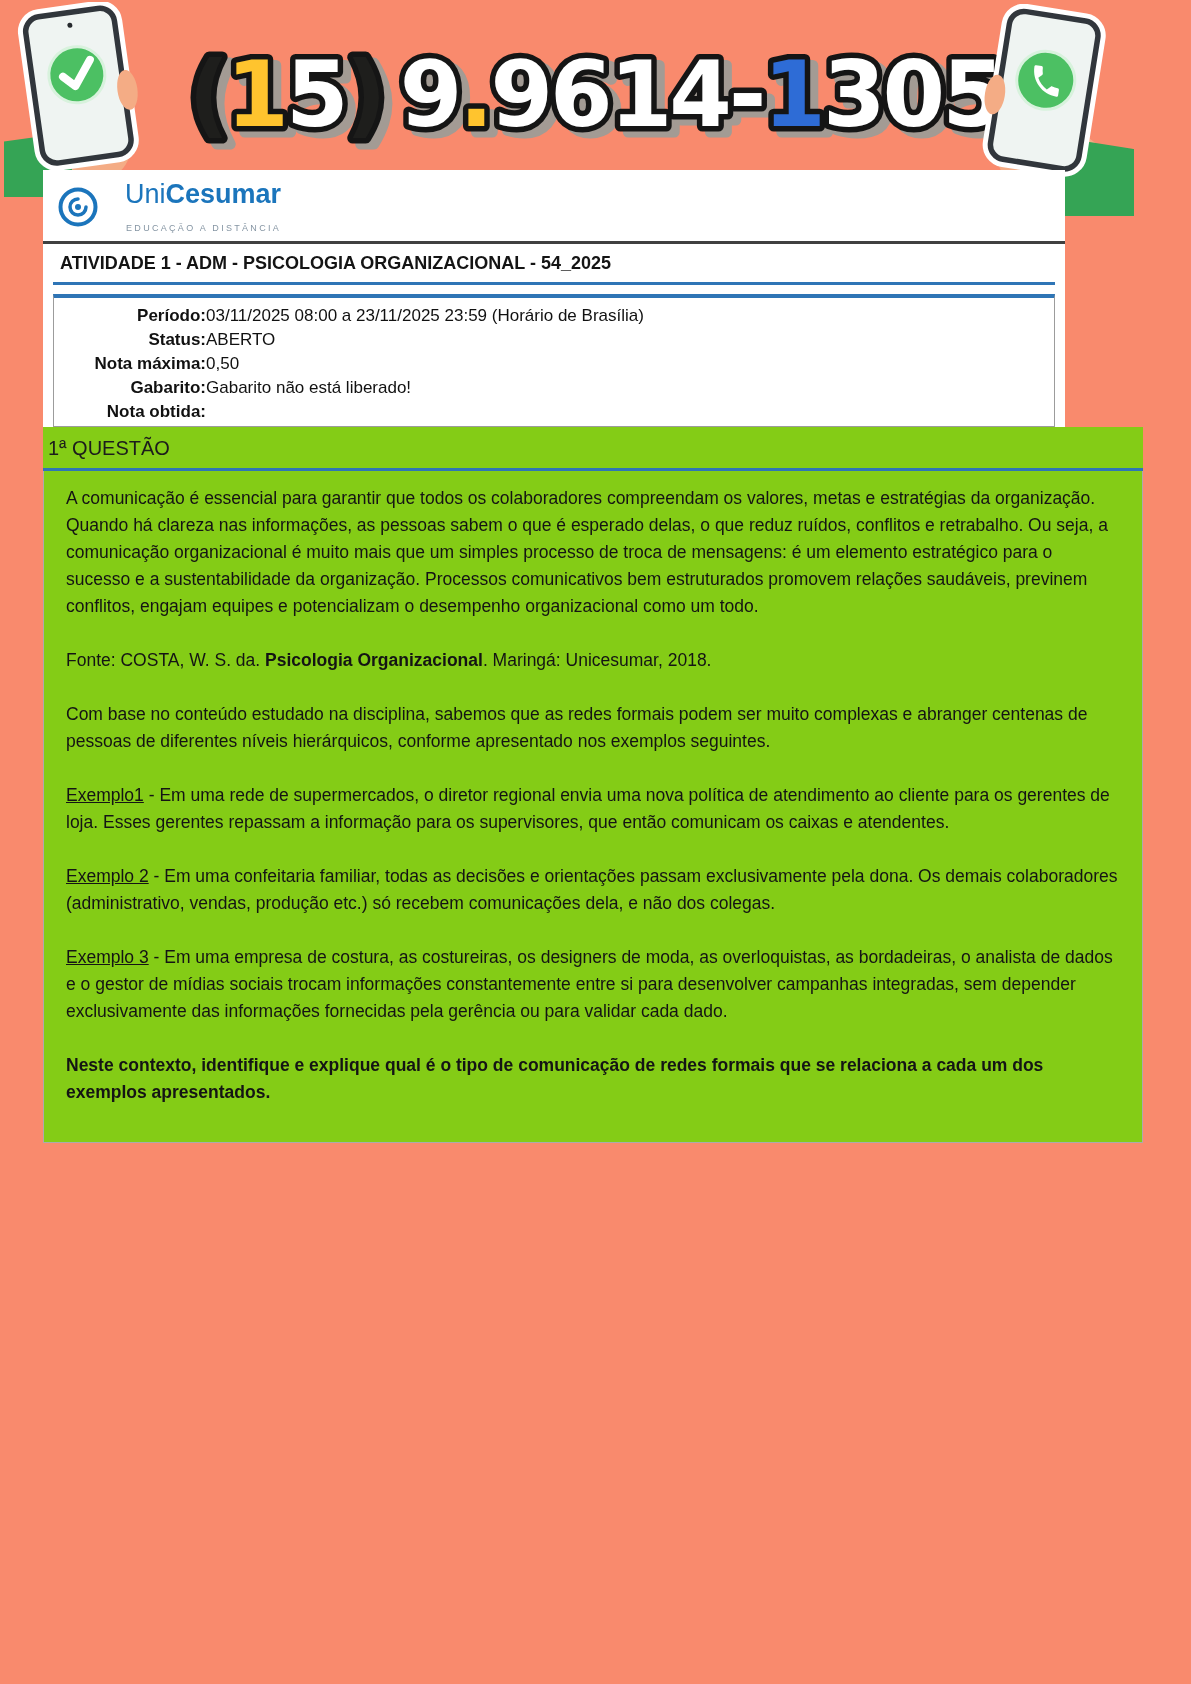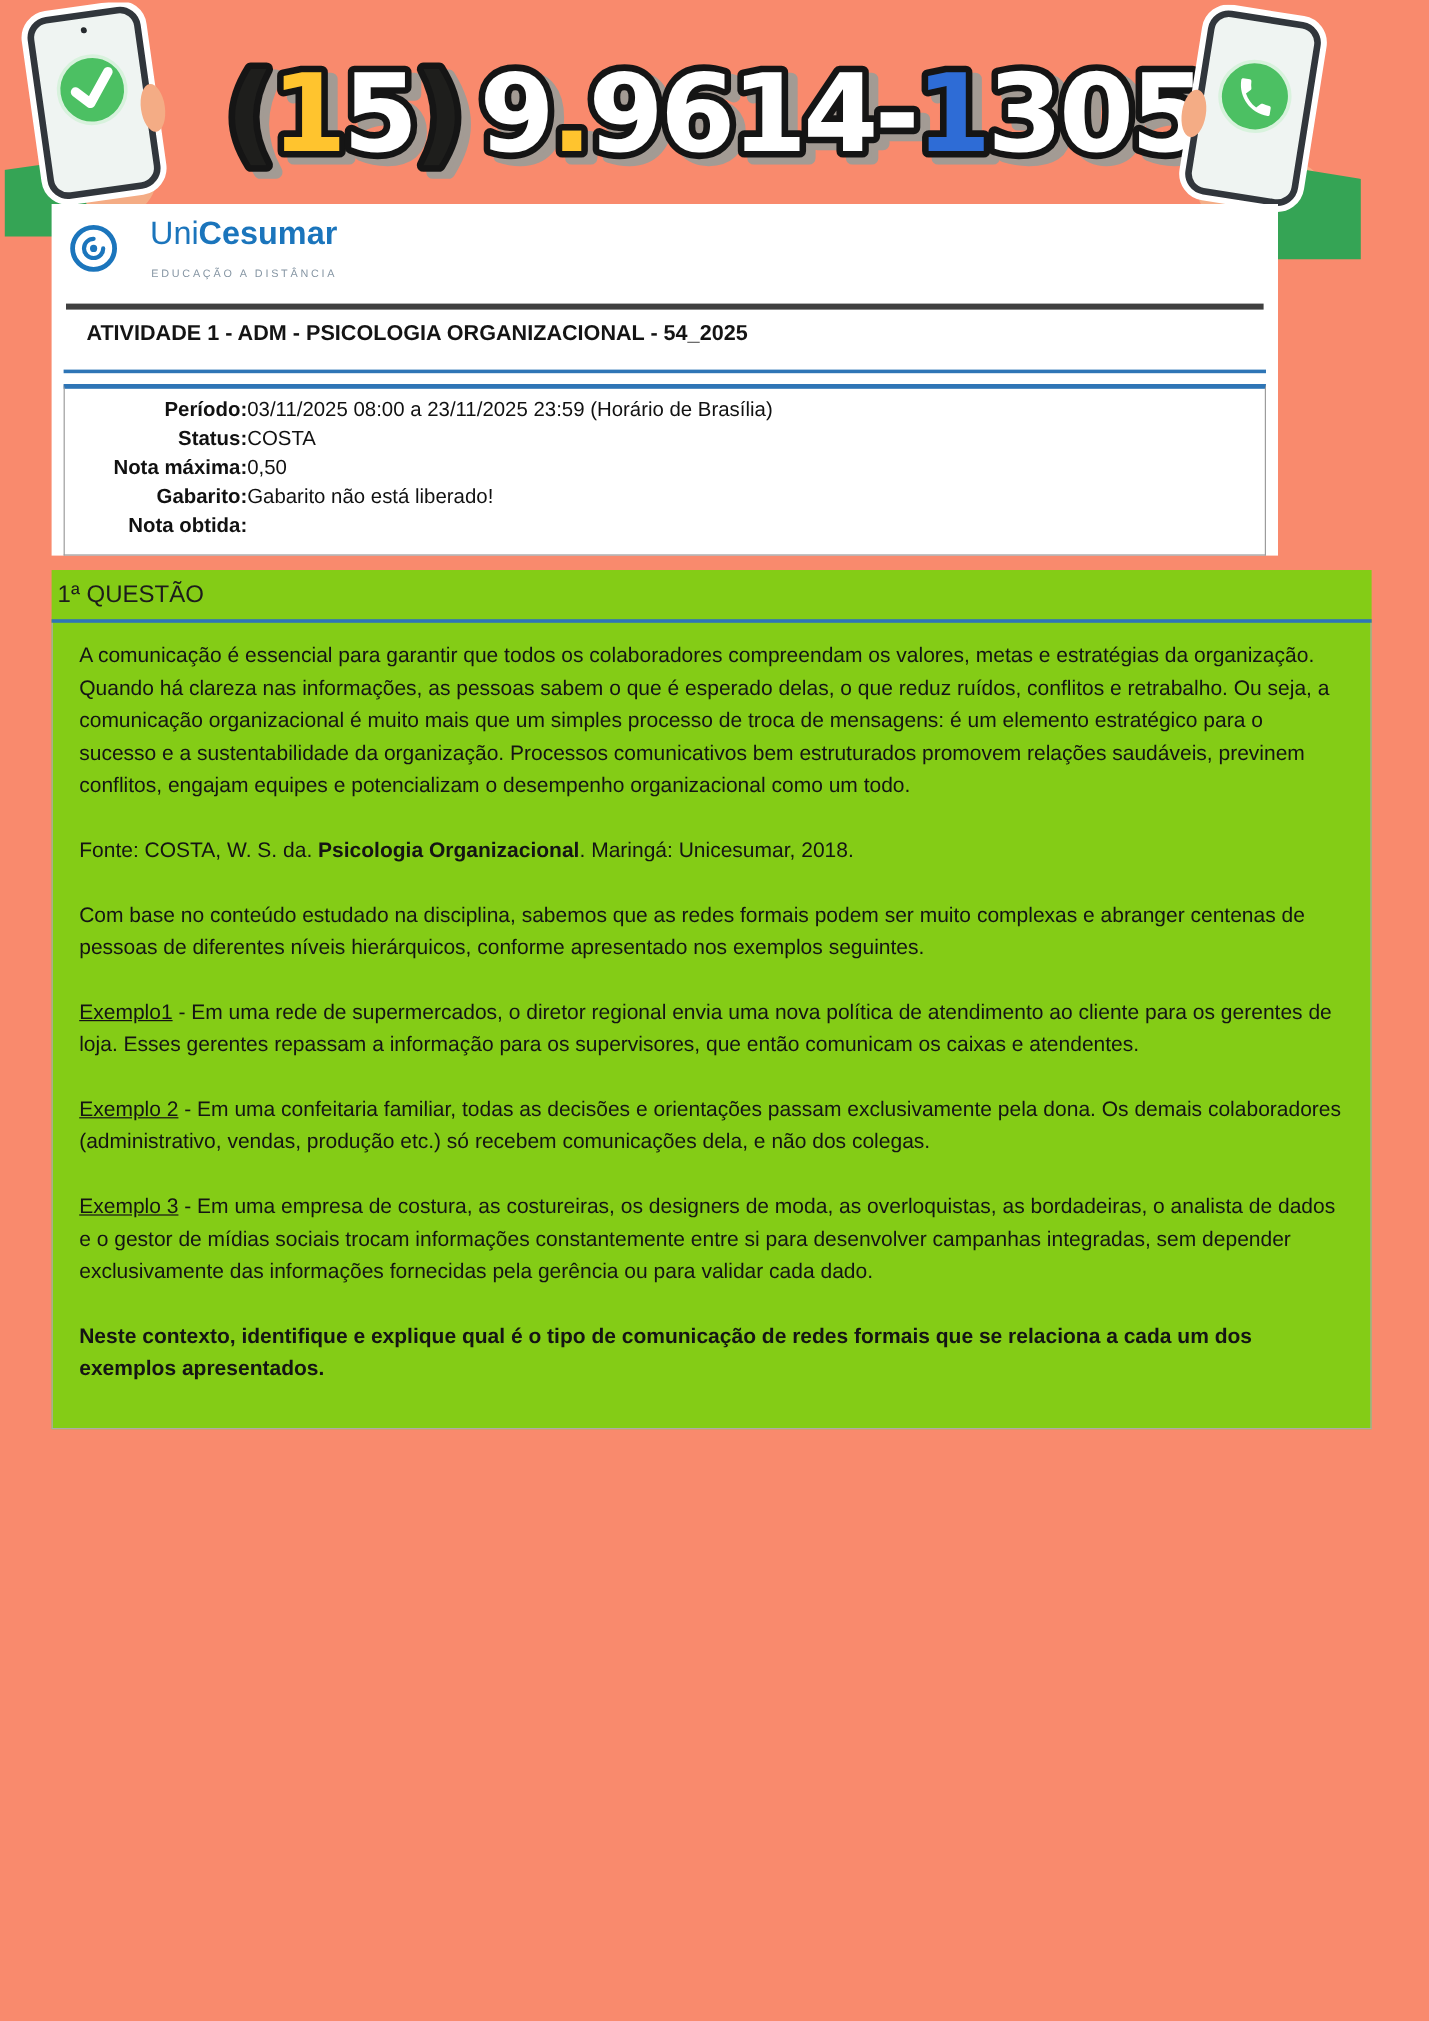--- a/index.html
+++ b/index.html
@@ -21,25 +21,25 @@
   #doc{position:absolute;left:43px;top:170px;width:1100px;}
   .card{width:1022px;background:#FFFFFF;}
   .logo-row{display:flex;align-items:center;gap:26px;padding:10px 14px 8px;}
   .logo-mark{width:42px;height:42px;flex:none;}
   .logo-text{display:flex;flex-direction:column;}
   .brand{font-size:27px;line-height:1.05;}
   .brand .uni{color:#1B75BC;font-weight:400;}
   .brand .cesumar{color:#1B75BC;font-weight:700;}
   .tagline{font-size:9px;letter-spacing:2.3px;color:#8595A3;text-align:right;margin-top:15px;}
 
-  .title{font-size:18px;font-weight:700;color:#141414;margin:12px;padding:9px 17px 8px;border-top:5px solid #404040;}
+  .title{font-size:18px;font-weight:700;color:#141414;margin:0;padding:9px 17px 8px;border-top:3px solid #404040;}
   .rule{height:3px;background:#2E75B6;}
   .title-rule{margin:0 10px;}
 
-  .info-box{margin:9px 10px 12px;border:1px solid #9C9C9C;border-top:4px solid #2E75B6;padding:6px 0 12px;}
+  .info-box{margin:9px 10px 0;border:1px solid #9C9C9C;border-top:4px solid #2E75B6;padding:6px 0 2px;}
   .info-row{display:flex;font-size:17px;line-height:24px;color:#111;}
   .info-label{width:152px;text-align:right;font-weight:700;flex:none;white-space:pre;}
   .info-value{padding-left:0;}
 
   .question{width:1100px;background:#84cc16;margin-top:0;}
   .q-header{font-size:20px;color:#1C1C1C;padding:10px 5px 8px;}
   .q-rule{width:100%;}
   .q-body{border:1px solid #ABABAB;border-top:none;padding:14px 22px 32px;font-size:17.5px;line-height:27px;color:#141414;}
   .q-body p{margin:0 0 27px;}
   .q-body p:last-child{margin-bottom:4px;}
@@ -106,21 +106,21 @@
       <h1 class="title">ATIVIDADE 1 - ADM - PSICOLOGIA ORGANIZACIONAL - 54_2025</h1>
       <div class="rule title-rule"></div>
 
       <div class="info-box">
         <div class="info-row">
           <span class="info-label">Período:</span>
             <span class="info-value">03/11/2025 08:00 a 23/11/2025 23:59 (Horário de Brasília)</span>
         </div>
         <div class="info-row">
           <span class="info-label">Status:</span>
-            <span class="info-value">COSTA</span>
+            <span class="info-value">ABERTO</span>
         </div>
         <div class="info-row">
           <span class="info-label">Nota máxima:</span>
             <span class="info-value">0,50</span>
         </div>
         <div class="info-row">
           <span class="info-label">Gabarito:</span>
             <span class="info-value">Gabarito não está liberado!</span>
         </div>
         <div class="info-row">

